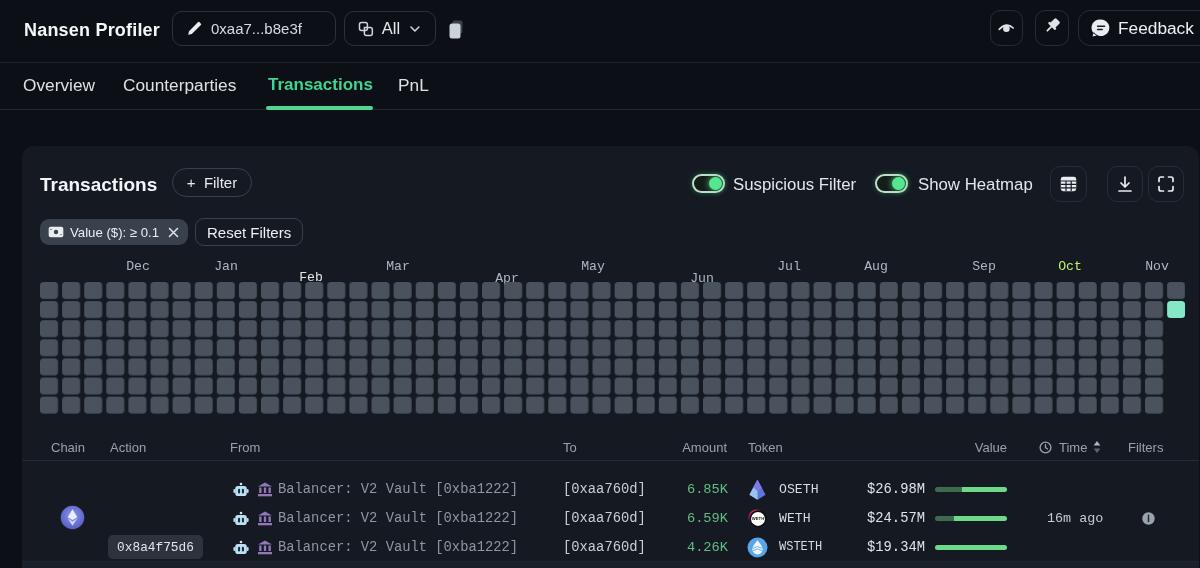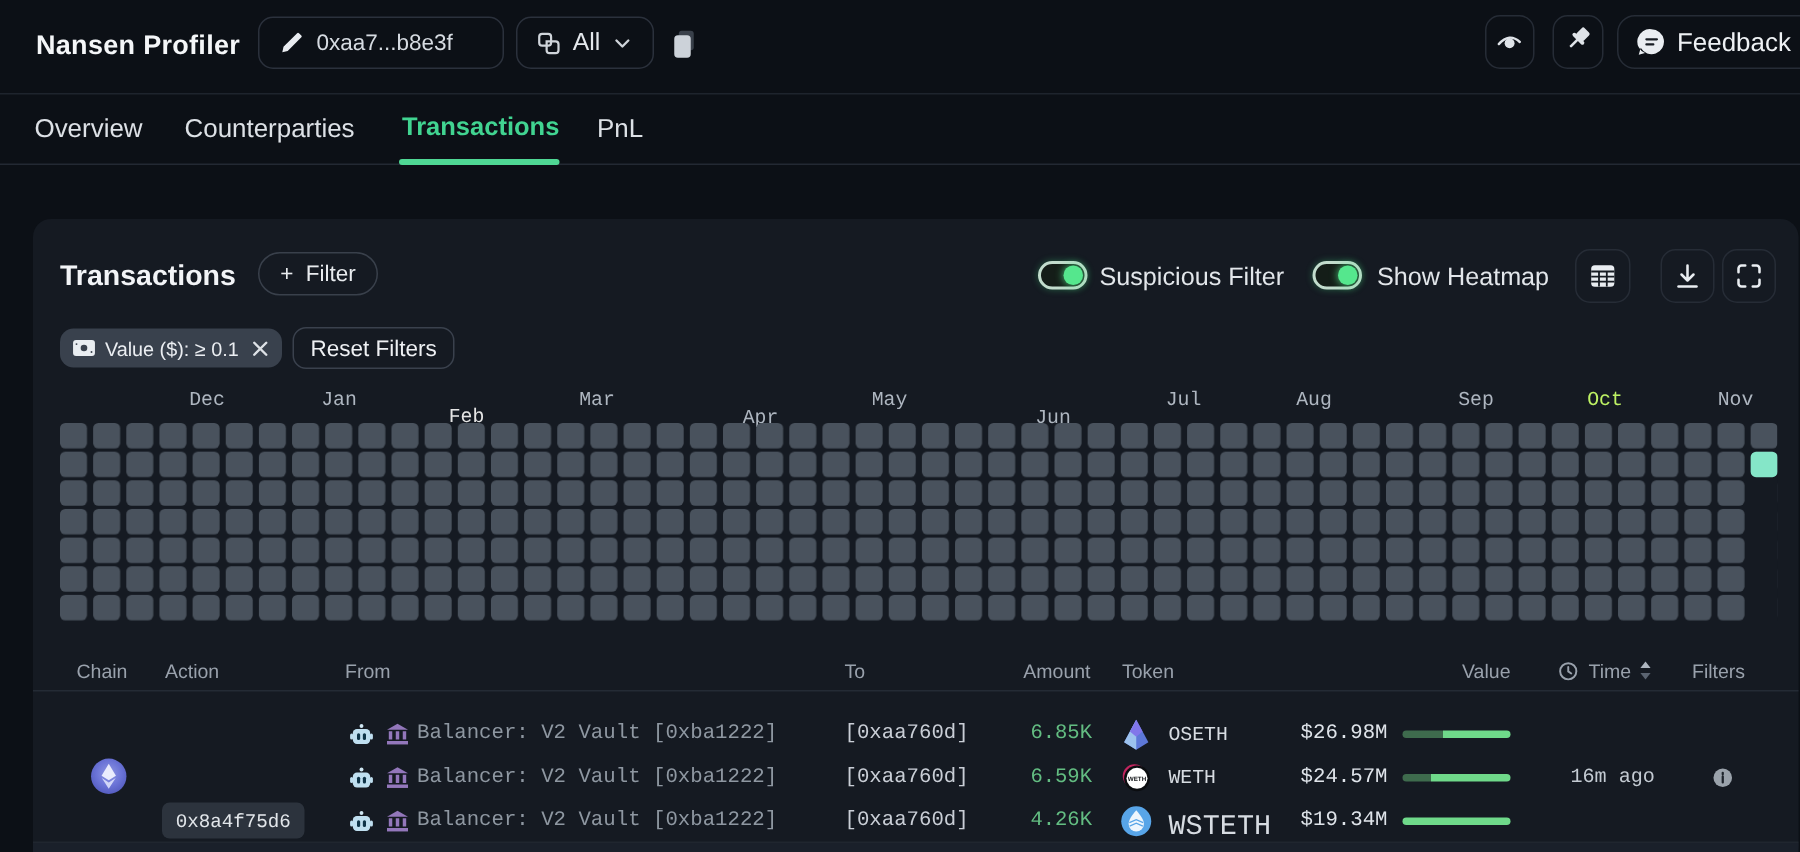--- a/index.html
+++ b/index.html
@@ -202,21 +202,21 @@
 <svg class="abs" style="left:256.5px;top:540.0px" width="16" height="15" viewBox="0 0 16 15">
     <path d="M8 0.5 15 4.5H1z" fill="#9377bb"></path>
     <rect x="2.2" y="5.5" width="2.3" height="5.5" fill="#9377bb"></rect>
     <rect x="6.85" y="5.5" width="2.3" height="5.5" fill="#9377bb"></rect>
     <rect x="11.5" y="5.5" width="2.3" height="5.5" fill="#9377bb"></rect>
     <rect x="1" y="12" width="14" height="2.3" fill="#9377bb"></rect>
   </svg>
 <div class="abs mono" style="left:278px;top:539.5px;font-size:13.8px;color:#8e97a1;">Balancer: V2 Vault [0xba1222]</div>
 <div class="abs mono" style="left:563px;top:539.5px;font-size:13.8px;color:#c9ced6;">[0xaa760d]</div>
 <div class="abs mono" style="left:648px;top:539.5px;width:80px;text-align:right;font-size:13.7px;color:#63bd82;">4.26K</div>
-<div class="abs mono" style="left:779px;top:539.5px;font-size:19px;color:#d7dce2;">WSTETH</div>
+<div class="abs mono" style="left:779px;top:539.5px;font-size:12px;color:#d7dce2;">WSTETH</div>
 <div class="abs mono" style="left:845px;top:539.5px;width:80px;text-align:right;font-size:13.8px;color:#dfe4ea;">$19.34M</div>
 <div class="abs" style="left:934.5px;top:545.0px;width:72px;height:5px;border-radius:2.5px;background:#6fd98a;"></div>
 <svg class="abs" style="left:747px;top:479px" width="21" height="21" viewBox="0 0 21 21">
     <path d="M10.5 0.8 18.6 15.8 10.5 20.8 2.4 15.8z" fill="#5d78d8"></path>
     <path d="M10.5 0.8 2.4 15.8 10.5 20.8z" fill="#9cc2ee"></path>
     <path d="M10.5 0.8 14.7 8.6 10.5 12.2 6.3 8.6z" fill="#8176ea"></path>
   </svg>
 <svg class="abs" style="left:747px;top:508px" width="21" height="21" viewBox="0 0 21 21">
     <circle cx="9.3" cy="9.3" r="7.8" fill="#c2255f"></circle>
     <circle cx="11" cy="10.9" r="8.6" fill="#0b0d10"></circle>

